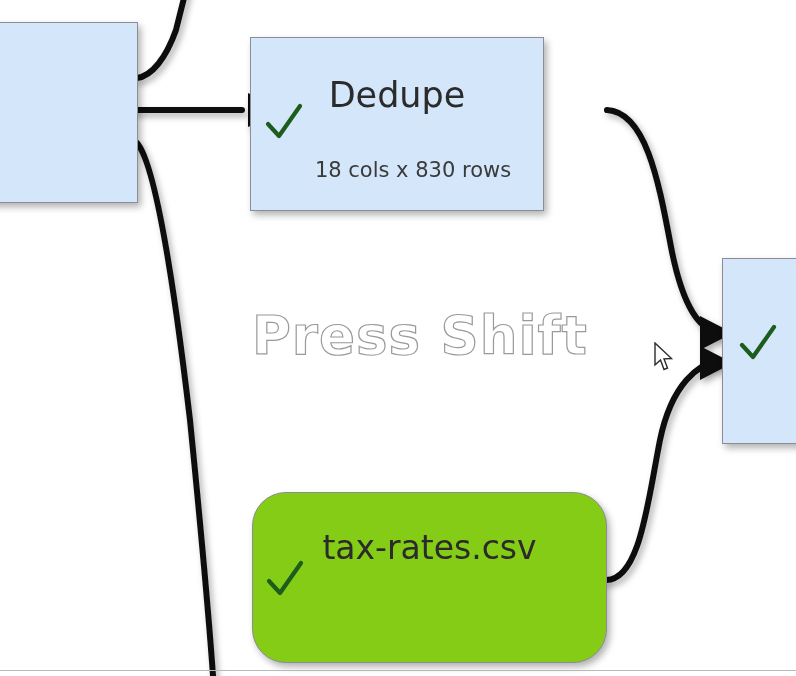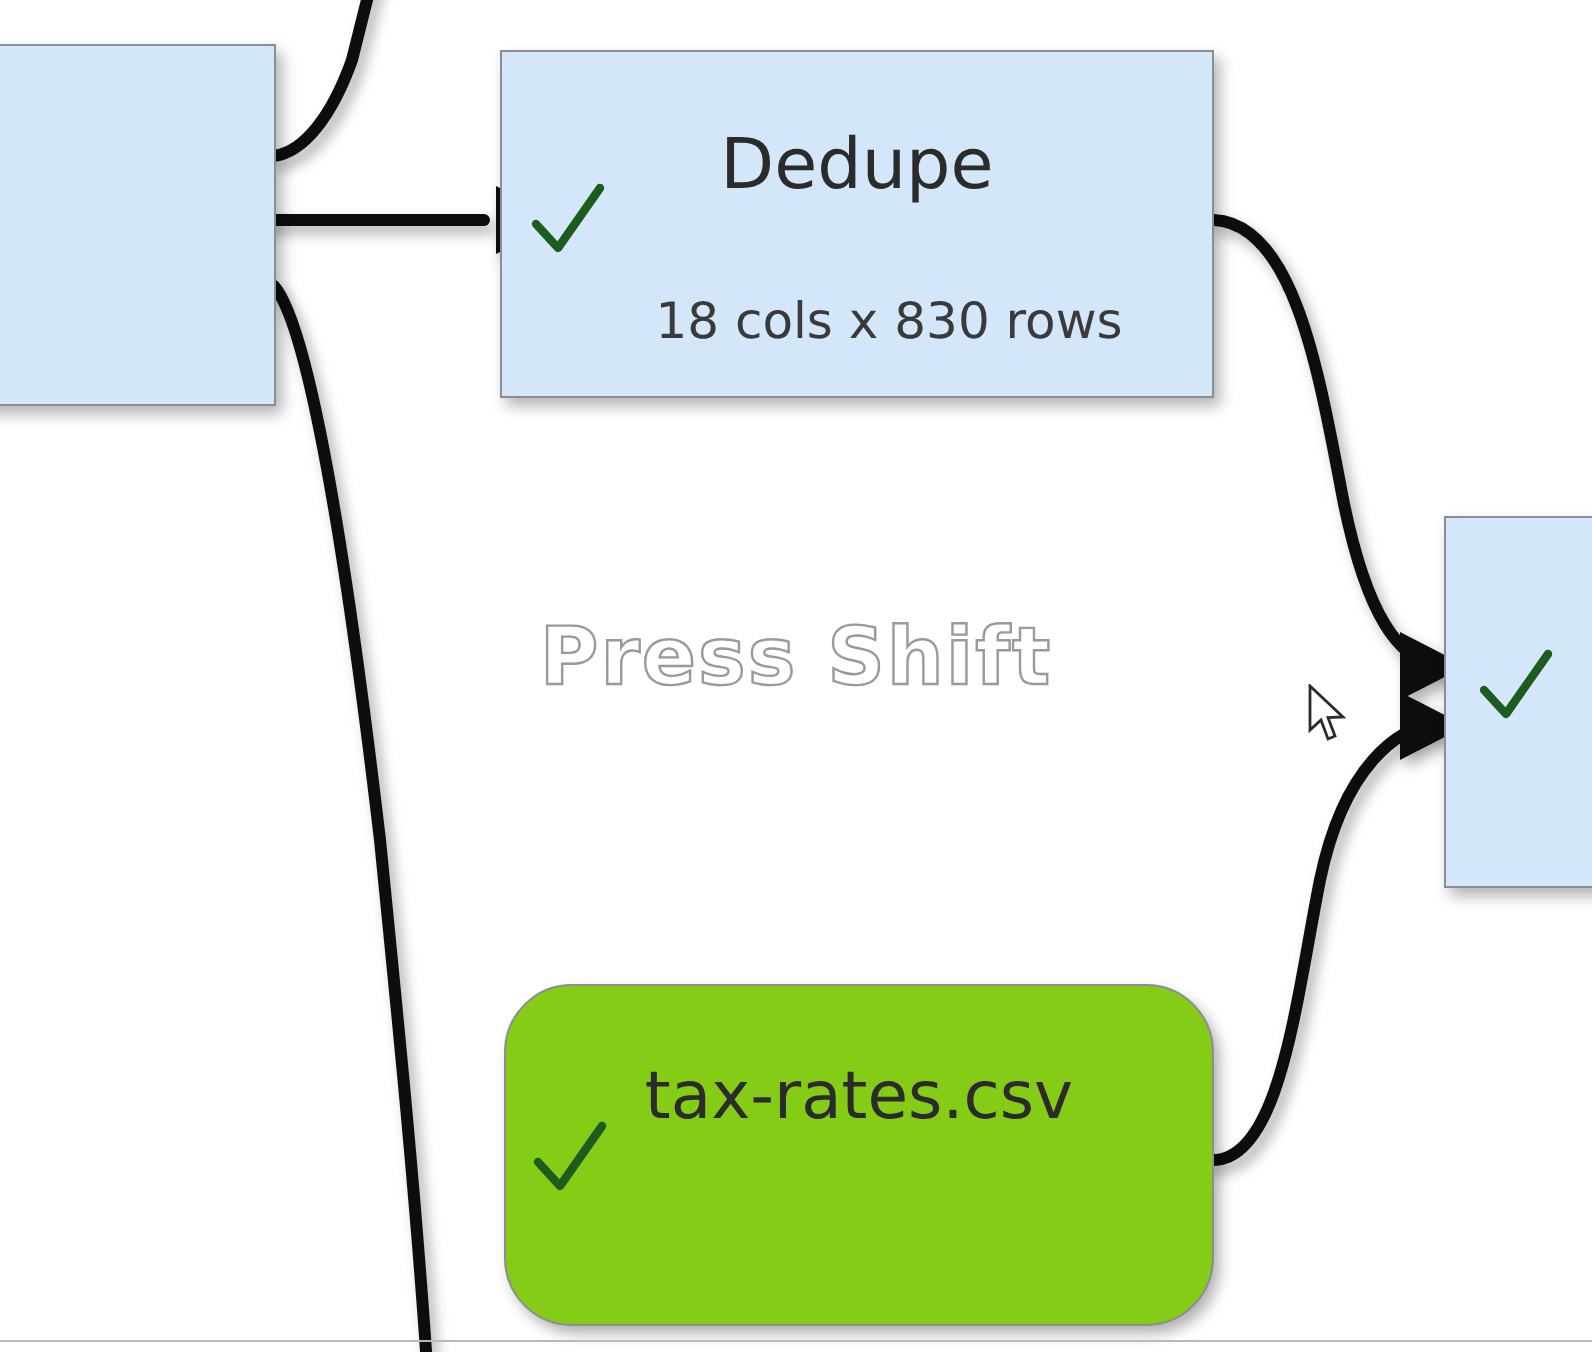--- a/index.html
+++ b/index.html
@@ -52,21 +52,21 @@
     color: #2b2b2b;
     font-size: 35px;
     line-height: 1;
     white-space: nowrap;
   }
   .node-sub {
     position: absolute;
     left: 0; right: 0;
     text-align: center;
     color: #3a3a3a;
-    font-size: 25px;
+    font-size: 21px;
     line-height: 1;
     white-space: nowrap;
     margin-left: 32px;
   }
 
   
   .check {
     position: absolute;
     width: 40px;
     height: 44px;
@@ -77,22 +77,22 @@
     left: -120px;  top: 22px;
     width: 258px; height: 181px;
   }
   #node-left .node-sub {
     left: auto; right: 16px; width: 230px;
     top: 126px;
     text-align: left;
   }
 
   #node-dedupe {
-    left: 250px; top: 25px;
-    width: 357px; height: 174px;
+    left: 250px; top: 37px;
+    width: 294px; height: 174px;
   }
   #node-dedupe .node-title { top: 40px; }
   #node-dedupe .node-sub   { top: 122px; }
   #node-dedupe .check      { left: 13px; top: 62px; }
 
   #node-right {
     left: 722px; top: 258px;
     width: 190px; height: 186px;
   }
   #node-right .check { left: 15px; top: 62px; }
@@ -110,21 +110,21 @@
   #node-taxrates .node-sub   { top: 118px; }
   #node-taxrates .check      { left: 12px; top: 64px; }
 
   
   #hint-text {
     position: absolute;
     left: 252px;
     top: 306px;
     width: 292px;
     text-align: center;
-    font-size: 40px;
+    font-size: 53px;
     font-weight: bold;
     letter-spacing: 1px;
     color: #ffffff;
     -webkit-text-stroke: 1.2px #9a9a9a;
     white-space: nowrap;
     line-height: 1.15;
   }
 
   
   #cursor {

